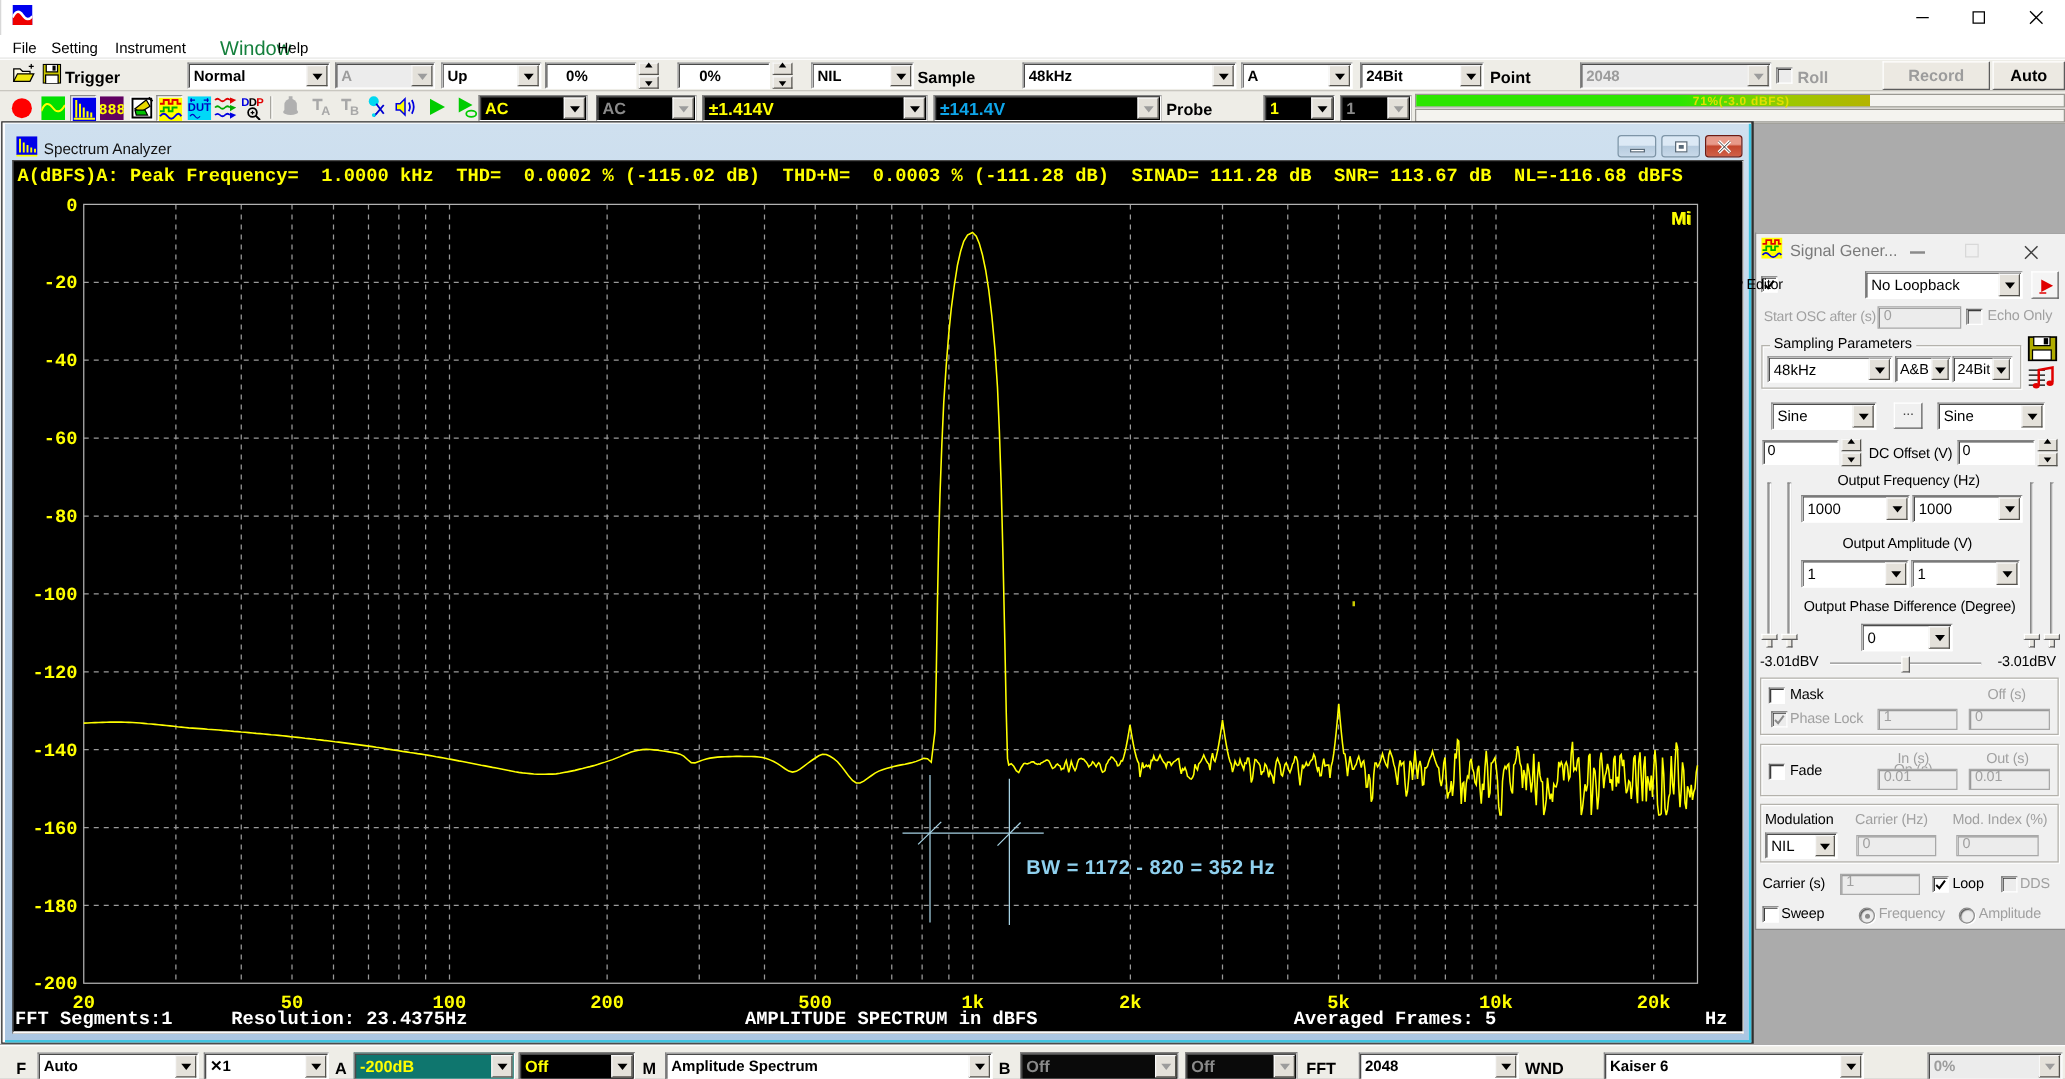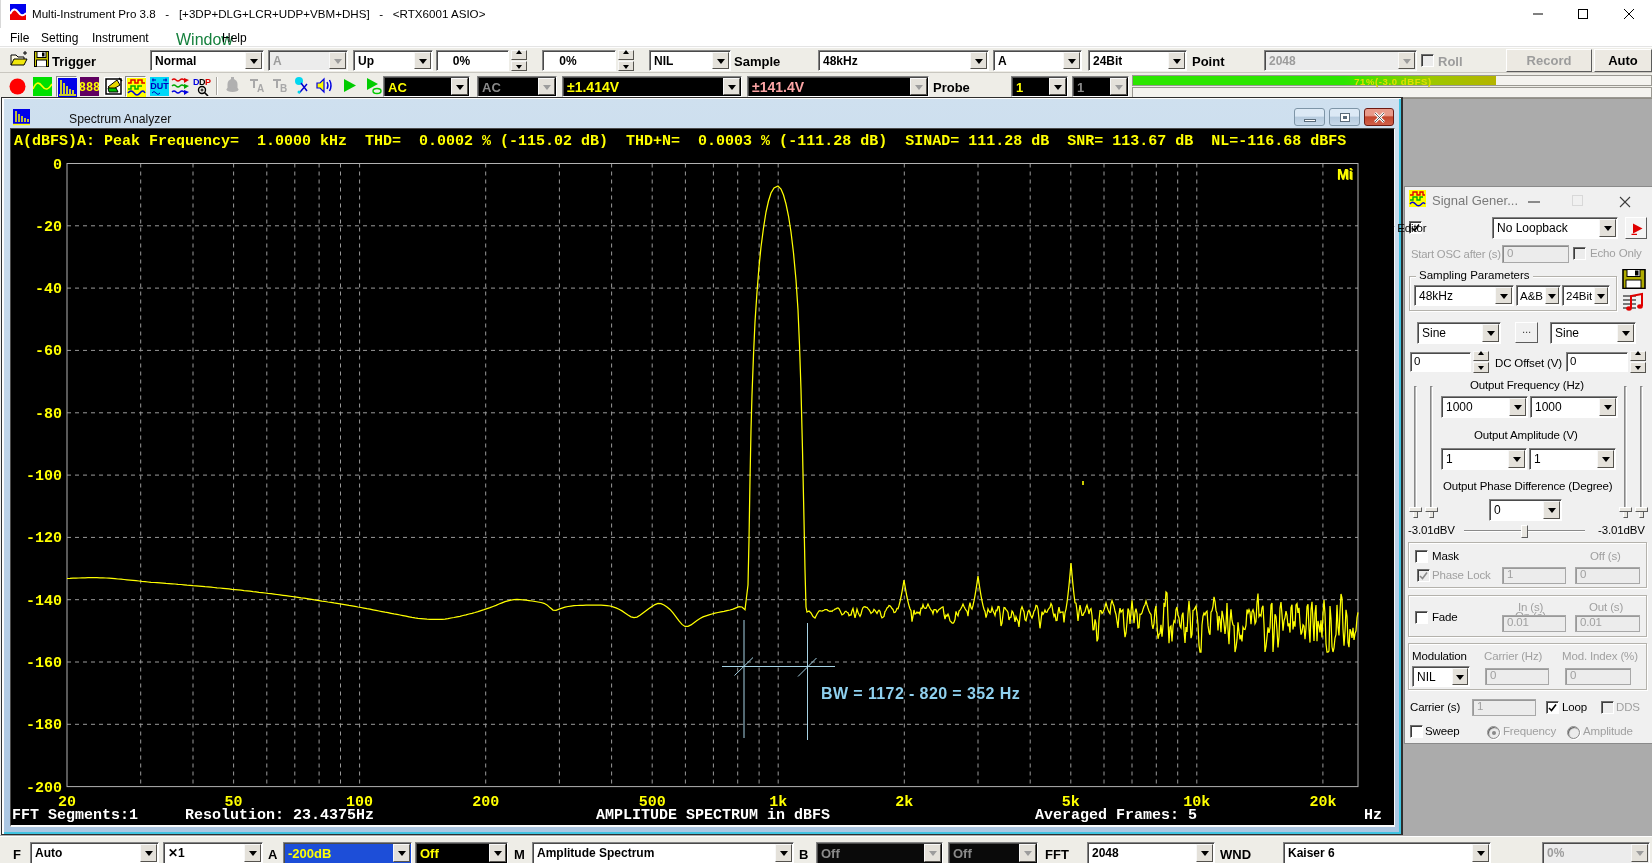--- a/index.html
+++ b/index.html
@@ -23,21 +23,20 @@
 .gt{position:absolute;background:#f0f0f0;padding:0 3px;font-size:11.5px;color:#000;white-space:nowrap;}
 .gy{color:#a0a0a0 !important;}
 .p12{font-size:11.5px;letter-spacing:-0.15px;position:absolute;white-space:nowrap;color:#000;}
 </style></head><body>
 <div class="ab" style="left:0;top:0;width:1652px;height:28px;background:#fff;border-left:1px solid #d8d8d8;">
     <svg class="ab" style="left:9px;top:4px;" width="16" height="16" viewBox="0 0 16 16">
 <rect x="0" y="0" width="16" height="16" fill="#0000ee"></rect>
 <path d="M0 16 L0 10 Q4 2 8 8 Q12 14 16 9 L16 16 Z" fill="#ee0000"></path>
 <path d="M0 10 Q4 2 8 8 Q12 14 16 9" fill="none" stroke="#fff" stroke-width="2"></path>
 </svg>
-    <div class="ab" style="left:31px;top:7px;font-size:11.6px;color:#000;">Multi-Instrument Pro 3.8&nbsp;&nbsp;&nbsp;-&nbsp;&nbsp;&nbsp;[+3DP+DLG+LCR+UDP+VBM+DHS]&nbsp;&nbsp;&nbsp;-&nbsp;&nbsp;&nbsp;&lt;RTX6001 ASIO&gt;</div>
     <svg class="ab" style="left:1526px;top:6px;" width="112" height="16" viewBox="0 0 112 16">
 <line x1="6" y1="8" x2="16" y2="8" stroke="#000" stroke-width="1"></line>
 <rect x="51.5" y="3.5" width="9" height="9" fill="none" stroke="#000"></rect>
 <line x1="97" y1="3" x2="107" y2="13" stroke="#000"></line>
       <line x1="107" y1="3" x2="97" y2="13" stroke="#000"></line>
 </svg>
   </div>
 <div class="ab" style="left:0;top:28px;width:1652px;height:19px;background:#fff;border-bottom:1px solid #e4e4e4;">
     <div class="ab" style="left:10px;top:3px;font-size:12px;color:#000;">File</div>
     <div class="ab" style="left:41px;top:3px;font-size:12px;color:#000;">Setting</div>
@@ -259,21 +258,21 @@
   </div>
 <div class="ab sk sk2" style="left:477px;top:76px;width:80px;height:21px;background:#000;">
     <div class="cbf" style="left:4px;top:50%;transform:translateY(-50%);color:#8a8a8a;font-size:13px;font-weight:bold;">AC</div>
     <div class="arrbtn dis" style="right:1px;top:1px;bottom:1px;width:17px;"></div>
   </div>
 <div class="ab sk sk2" style="left:562px;top:76px;width:180px;height:21px;background:#000;">
     <div class="cbf" style="left:4px;top:50%;transform:translateY(-50%);color:#ffff00;font-size:14px;font-weight:bold;">±1.414V</div>
     <div class="arrbtn" style="right:1px;top:1px;bottom:1px;width:17px;"></div>
   </div>
 <div class="ab sk sk2" style="left:747px;top:76px;width:182px;height:21px;background:#000;">
-    <div class="cbf" style="left:4px;top:50%;transform:translateY(-50%);color:#fca5a5;font-size:14px;font-weight:bold;">±141.4V</div>
+    <div class="cbf" style="left:4px;top:50%;transform:translateY(-50%);color:#0ea5e9;font-size:14px;font-weight:bold;">±141.4V</div>
     <div class="arrbtn dis" style="right:1px;top:1px;bottom:1px;width:17px;"></div>
   </div>
 <div class="lbl" style="left:933px;top:80px;font-size:13px;">Probe</div>
 <div class="ab sk sk2" style="left:1011px;top:76px;width:57px;height:21px;background:#000;">
     <div class="cbf" style="left:4px;top:50%;transform:translateY(-50%);color:#ffff00;font-size:13px;font-weight:bold;">1</div>
     <div class="arrbtn" style="right:1px;top:1px;bottom:1px;width:17px;"></div>
   </div>
 <div class="ab sk sk2" style="left:1072px;top:76px;width:57px;height:21px;background:#000;">
     <div class="cbf" style="left:4px;top:50%;transform:translateY(-50%);color:#8a8a8a;font-size:13px;font-weight:bold;">1</div>
     <div class="arrbtn dis" style="right:1px;top:1px;bottom:1px;width:17px;"></div>
@@ -292,21 +291,21 @@
 <rect x="0" y="0" width="17" height="15" fill="#0000e8"></rect>
 <g stroke="#ff0" stroke-width="1.5">
       <line x1="3" y1="2" x2="3" y2="13"></line>
       <line x1="6" y1="5" x2="6" y2="13"></line>
       <line x1="9" y1="7" x2="9" y2="13"></line>
       <line x1="12" y1="9" x2="12" y2="13"></line>
       <line x1="15" y1="10" x2="15" y2="13"></line>
     </g>
 <line x1="0" y1="15.5" x2="17" y2="15.5" stroke="#ff0" stroke-width="1.5"></line>
 </svg>
-<div class="ab" style="left:35px;top:112px;font-size:12.2px;color:#111;margin-left:34px;">Spectrum Analyzer</div>
+<div class="ab" style="left:35px;top:112px;font-size:12.2px;color:#111;">Spectrum Analyzer</div>
 <div class="ab" style="left:1294px;top:108px;width:31px;height:18px;border:1px solid #7e95a7;border-radius:3px;background:linear-gradient(#dce9f5 45%,#b6cbde 50%,#c8d9e9);">
     <div class="ab" style="left:9px;top:10px;width:12px;height:3px;background:#fff;border:1px solid #5a6b7a;"></div>
   </div>
 <div class="ab" style="left:1329px;top:108px;width:31px;height:18px;border:1px solid #7e95a7;border-radius:3px;background:linear-gradient(#dce9f5 45%,#b6cbde 50%,#c8d9e9);">
     <div class="ab" style="left:10px;top:4px;width:10px;height:9px;background:#fff;border:1px solid #5a6b7a;"></div>
     <div class="ab" style="left:13px;top:7px;width:4px;height:3px;background:#5a6b7a;"></div>
   </div>
 <div class="ab" style="left:1364px;top:108px;width:30px;height:18px;border:1px solid #6e1a12;border-radius:3px;background:linear-gradient(#e89a8a 40%,#c4472e 50%,#d06048);">
 <svg class="ab" style="left:8px;top:3px;" width="13" height="12">
       <g stroke="#fff" stroke-width="2.6">
@@ -606,21 +605,21 @@
 <div class="lbl" style="left:13px;top:847px;font-size:13px;">F</div>
 <div class="ab sk sk2" style="left:30px;top:842px;width:129px;height:22px;background:#fff;">
     <div class="cbf" style="left:4px;top:50%;transform:translateY(-50%);color:#000;font-size:12px;font-weight:bold;">Auto</div>
     <div class="arrbtn" style="right:1px;top:1px;bottom:1px;width:17px;"></div>
   </div>
 <div class="ab sk sk2" style="left:163px;top:842px;width:100px;height:22px;background:#fff;">
     <div class="cbf" style="left:4px;top:50%;transform:translateY(-50%);color:#000;font-size:12px;font-weight:bold;">✕1</div>
     <div class="arrbtn" style="right:1px;top:1px;bottom:1px;width:17px;"></div>
   </div>
 <div class="lbl" style="left:268px;top:847px;font-size:13px;">A</div>
-<div class="ab sk sk2" style="left:283px;top:842px;width:129px;height:22px;background:#1d4ed8;">
+<div class="ab sk sk2" style="left:283px;top:842px;width:129px;height:22px;background:#0f766e;">
     <div class="cbf" style="left:4px;top:50%;transform:translateY(-50%);color:#ffff00;font-size:13px;font-weight:bold;">-200dB</div>
     <div class="arrbtn" style="right:1px;top:1px;bottom:1px;width:17px;"></div>
   </div>
 <div class="ab sk sk2" style="left:415px;top:842px;width:93px;height:22px;background:#000;">
     <div class="cbf" style="left:4px;top:50%;transform:translateY(-50%);color:#ffff00;font-size:13px;font-weight:bold;">Off</div>
     <div class="arrbtn" style="right:1px;top:1px;bottom:1px;width:17px;"></div>
   </div>
 <div class="lbl" style="left:514px;top:847px;font-size:13px;">M</div>
 <div class="ab sk sk2" style="left:532px;top:842px;width:262px;height:22px;background:#fff;">
     <div class="cbf" style="left:4px;top:50%;transform:translateY(-50%);color:#000;font-size:12px;font-weight:bold;">Amplitude Spectrum</div>

